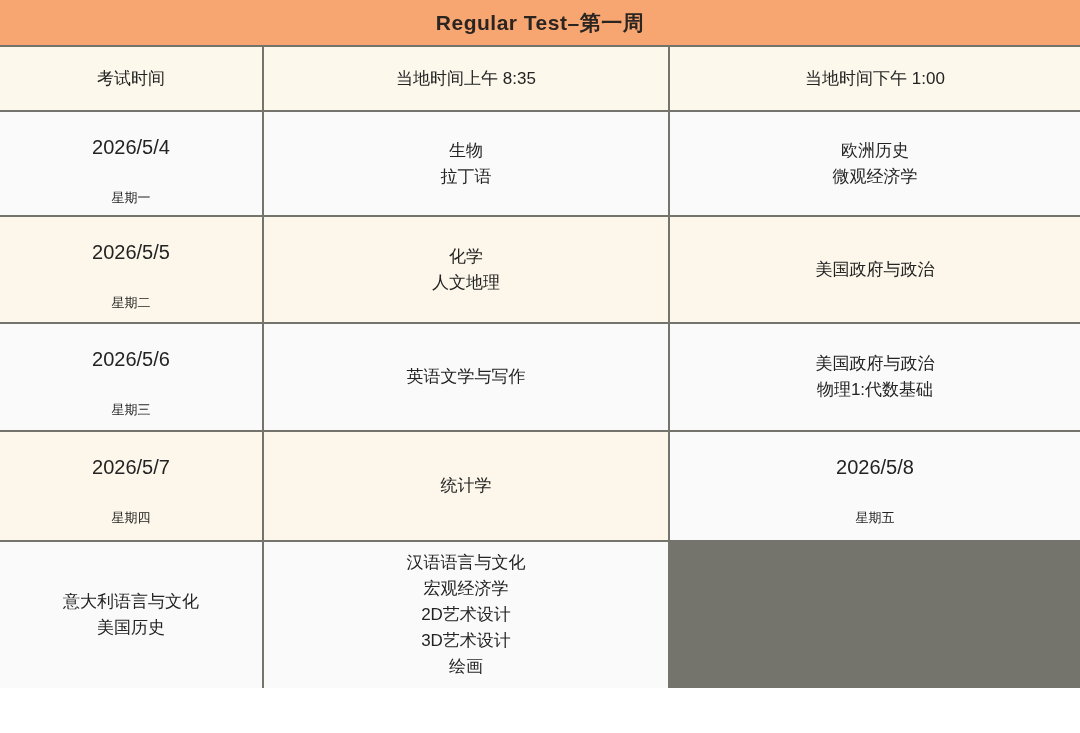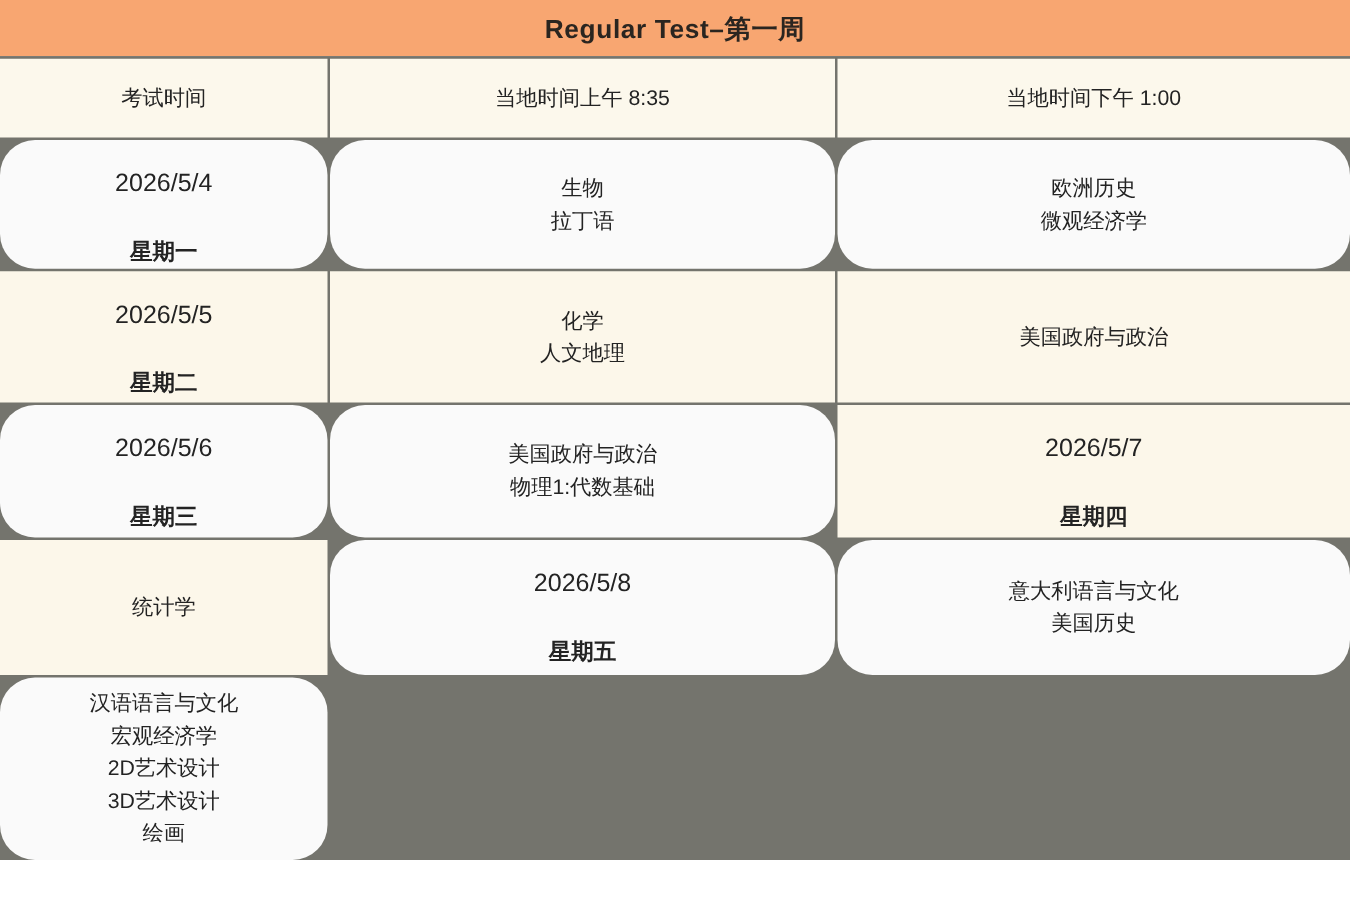--- a/index.html
+++ b/index.html
@@ -39,38 +39,38 @@
   }
   .cell {
     display: flex;
     flex-direction: column;
     align-items: center;
     justify-content: center;
     text-align: center;
     overflow: hidden;
   }
   .bg-cream { background: var(--row-cream-bg, #fcf7ea); }
-  .bg-white { background: var(--row-white-bg, #fafafa); border-radius: 28px; }
+  .bg-white { background: var(--row-white-bg, #fafafa); }
   .bg-header { background: var(--header-bg, #fcf8ec); }
   .header-cell {
     font-size: 17px;
     font-weight: 500;
   }
   .date-cell {
     justify-content: flex-start;
     padding-top: 24px;
   }
   .date-line {
     font-size: 20px;
     font-weight: 500;
     margin-bottom: 30px;
   }
   .weekday-line {
-    font-size: 18px;
-    font-weight: 700;
+    font-size: 13px;
+    font-weight: 400;
   }
   .subjects-cell {
     font-size: 17px;
     font-weight: 500;
     line-height: 26px;
     white-space: pre-line;
   }
 </style>
 </head>
 <body style="--title-bg: #f8a671; --header-bg: #fcf8ec; --row-white-bg: #fafafa; --row-cream-bg: #fcf7ea; --border: #74746d; --text: #232323;">
@@ -101,20 +101,21 @@
       <div class="weekday-line">星期二</div>
     </div>
     <div class="cell bg-cream subjects-cell">化学
 人文地理</div>
     <div class="cell bg-cream subjects-cell">美国政府与政治</div>
 
     <div class="cell bg-white date-cell">
       <div class="date-line">2026/5/6</div>
       <div class="weekday-line">星期三</div>
     </div>
+    <div class="cell bg-white subjects-cell">英语文学与写作</div>
     <div class="cell bg-white subjects-cell">美国政府与政治
 物理1:代数基础</div>
 
     <div class="cell bg-cream date-cell">
       <div class="date-line">2026/5/7</div>
       <div class="weekday-line">星期四</div>
     </div>
     <div class="cell bg-cream subjects-cell">统计学</div>
 
     <div class="cell bg-white date-cell">

